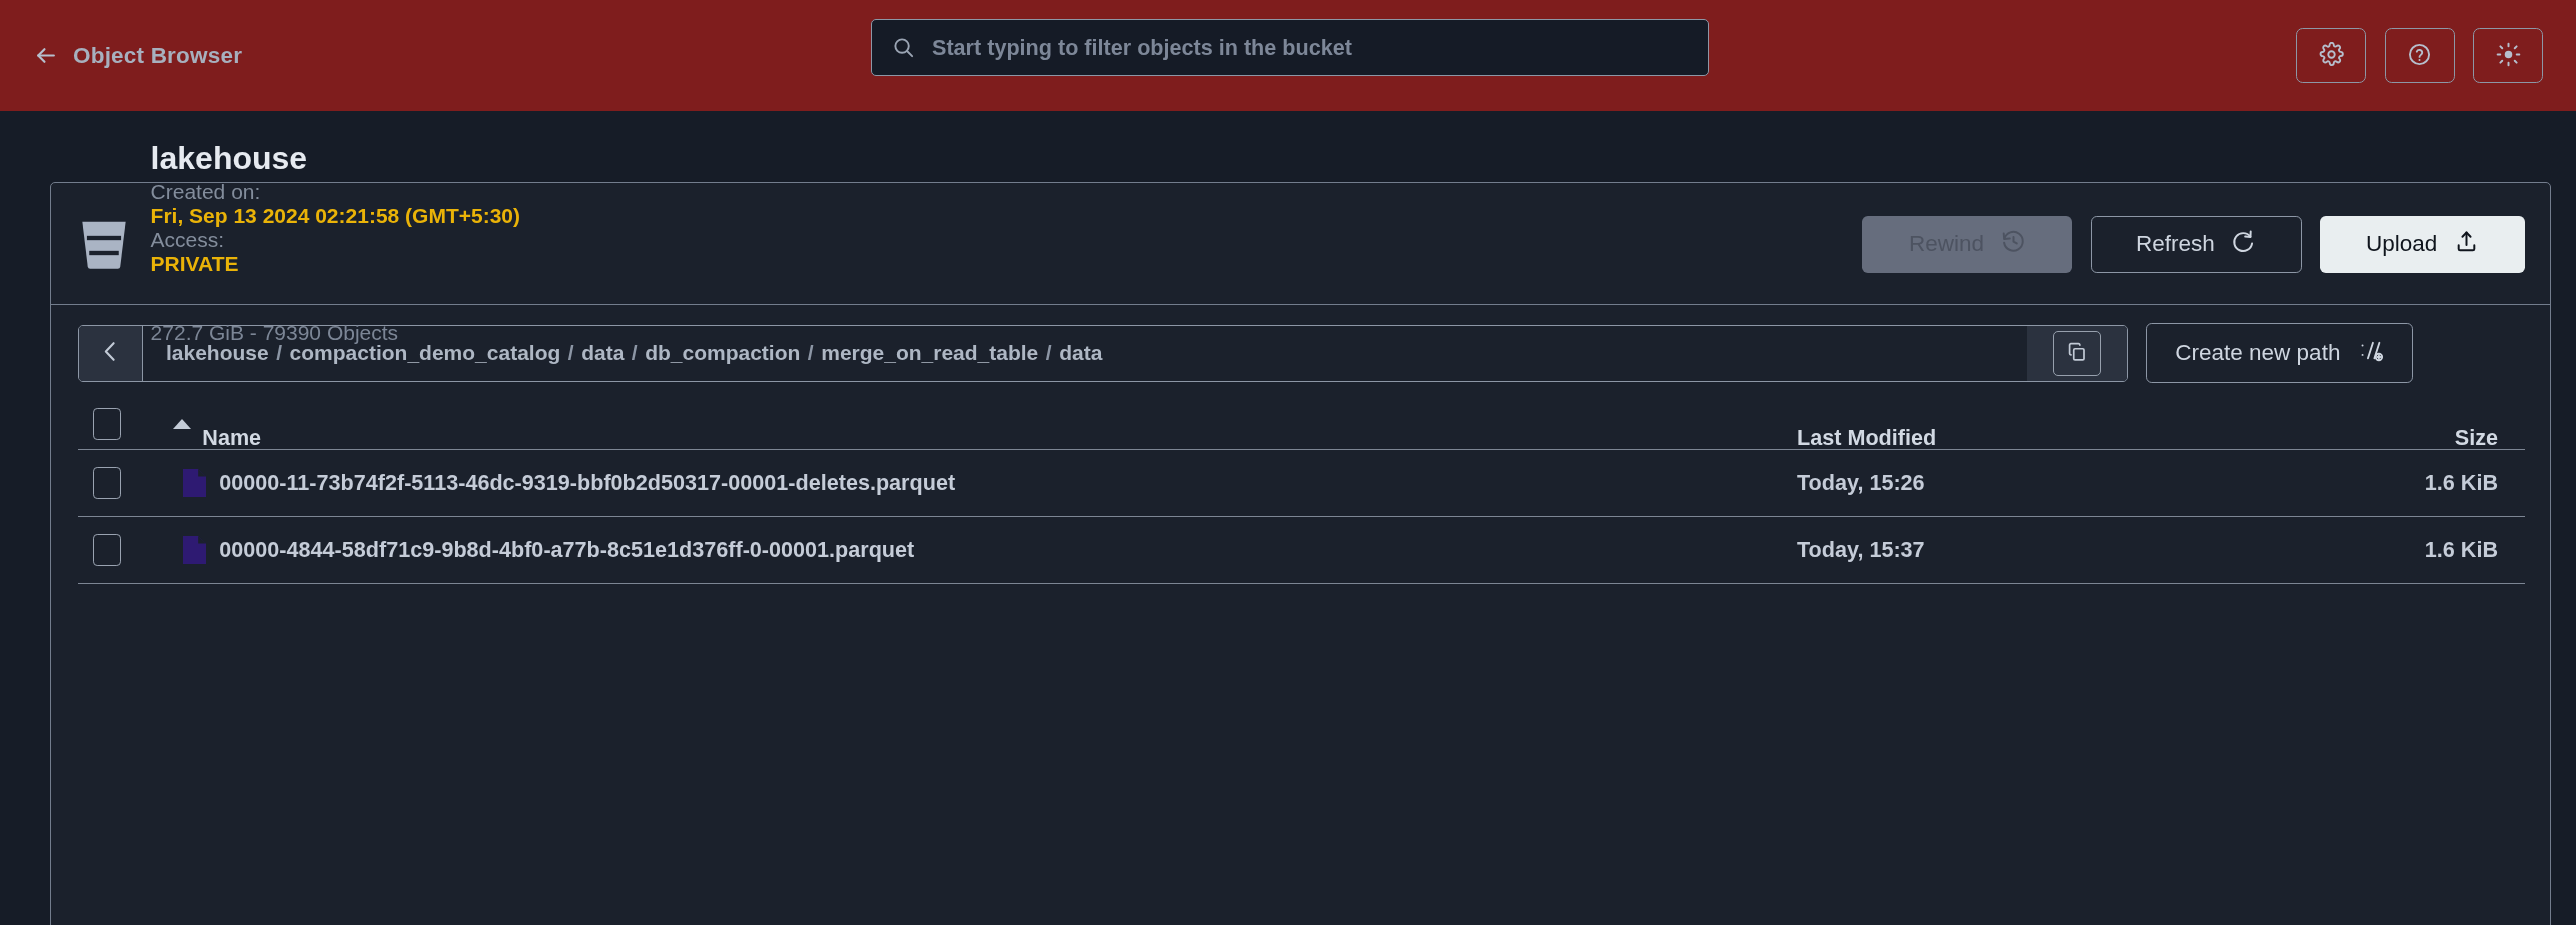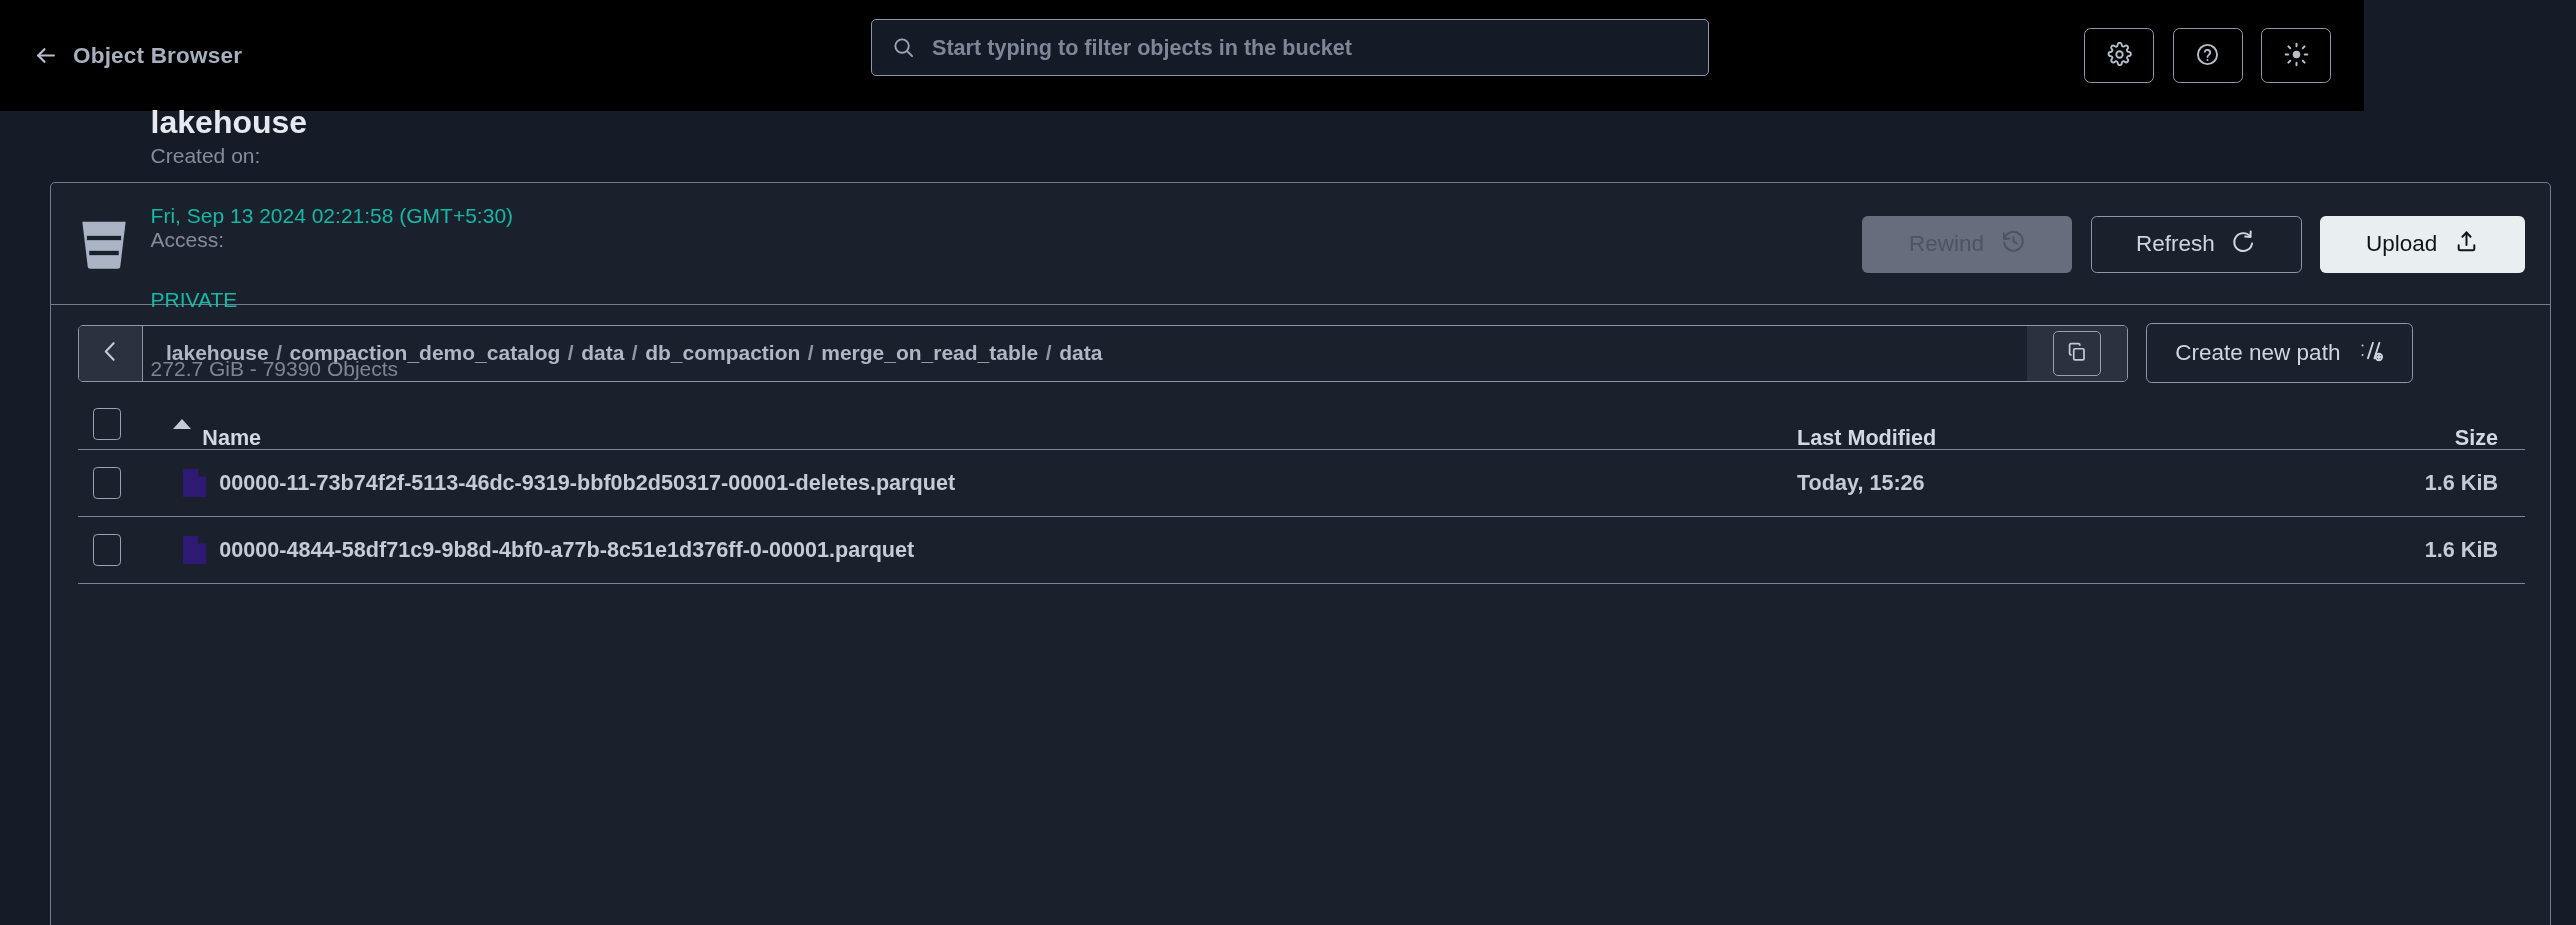--- a/index.html
+++ b/index.html
@@ -9,23 +9,23 @@
     height: 926px;
     background: #161c27;
     font-family: "Liberation Sans", sans-serif;
     overflow: hidden;
   }
 
   
   .topbar {
     position: absolute;
     top: 0; left: 0;
-    width: 2364px;
+    width: 2576px;
     height: 111px;
-    background: #000000;
+    background: #7f1d1d;
     display: flex;
     align-items: center;
   }
 
   .back-group {
     position: absolute;
     left: 33px;
     display: flex;
     align-items: center;
     gap: 15px;
@@ -124,21 +124,21 @@
     margin-bottom: 5px;
   }
   .bucket-subline {
     display: flex;
     align-items: baseline;
     gap: 0;
     font-size: 21px;
     flex-direction: column;
   }
   .sub-label { color: #838d9c; font-weight: normal; }
-  .sub-strong { color: #14b8a6; font-weight: normal; margin-top: 36px; }
+  .sub-strong { color: #eab308; font-weight: bold; }
   .sub-gap-lg { display: inline-block; width: 35px; }
   .sub-gap-sm { display: inline-block; width: 8.3px; }
   .sub-dim { color: #7c8696; font-weight: normal; margin-top: 45px; }
 
   .panel-header-actions {
     position: absolute;
     right: 25px;
     top: 0;
     height: 122px;
     display: flex;
@@ -505,18 +505,19 @@
       </div>
       <div class="c-name">
         <span class="file-icon">
           <svg viewBox="0 0 28 34" width="23" height="28">
             <path d="M0 0 H18.5 L28 9 V34 H0 Z" fill="#2e1a72"></path>
             <path d="M18.5 0 L28 9 H18.5 Z" fill="#1b212c"></path>
           </svg>
         </span>
         <span class="td fname">00000-4844-58df71c9-9b8d-4bf0-a77b-8c51e1d376ff-0-00001.parquet</span>
       </div>
+      <div class="c-mod td">Today, 15:37</div>
       <div class="c-size td">1.6 KiB</div>
     </div>
 
   </div>
 </div>
 
 
 </body></html>

